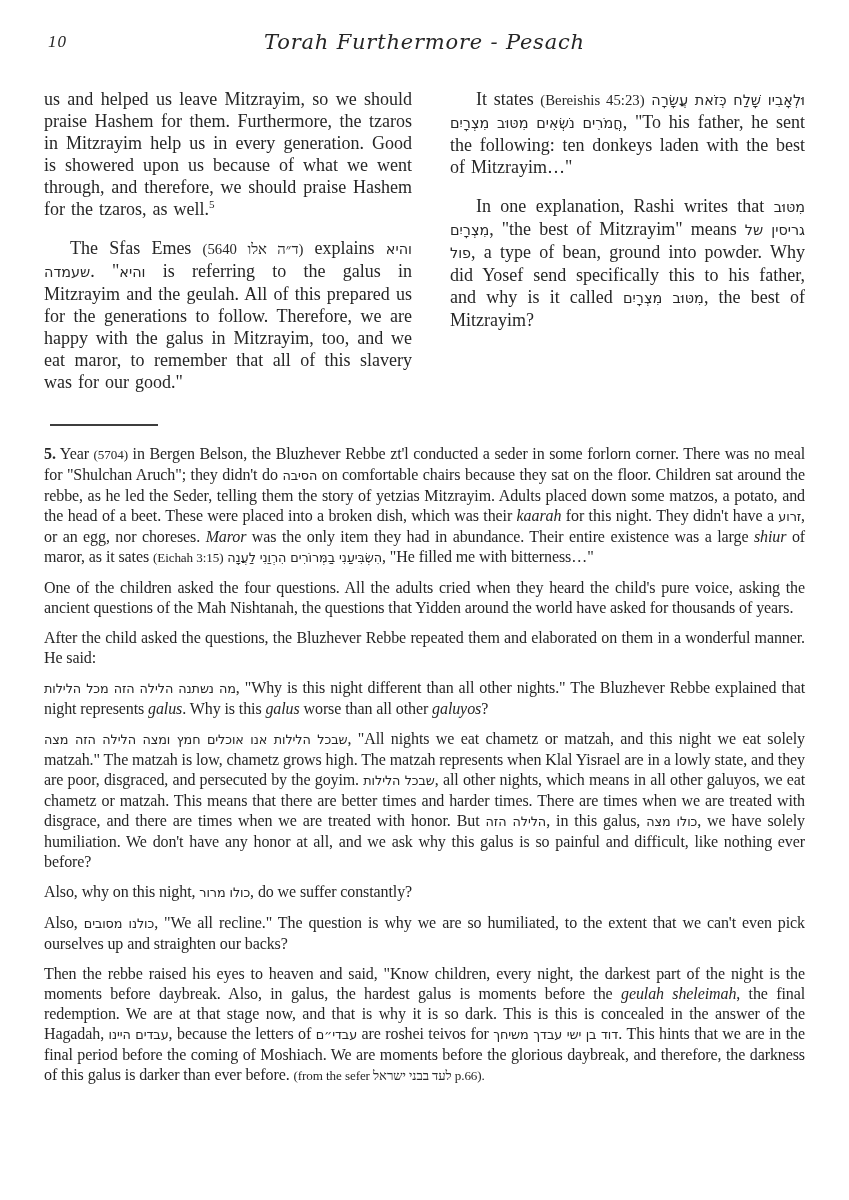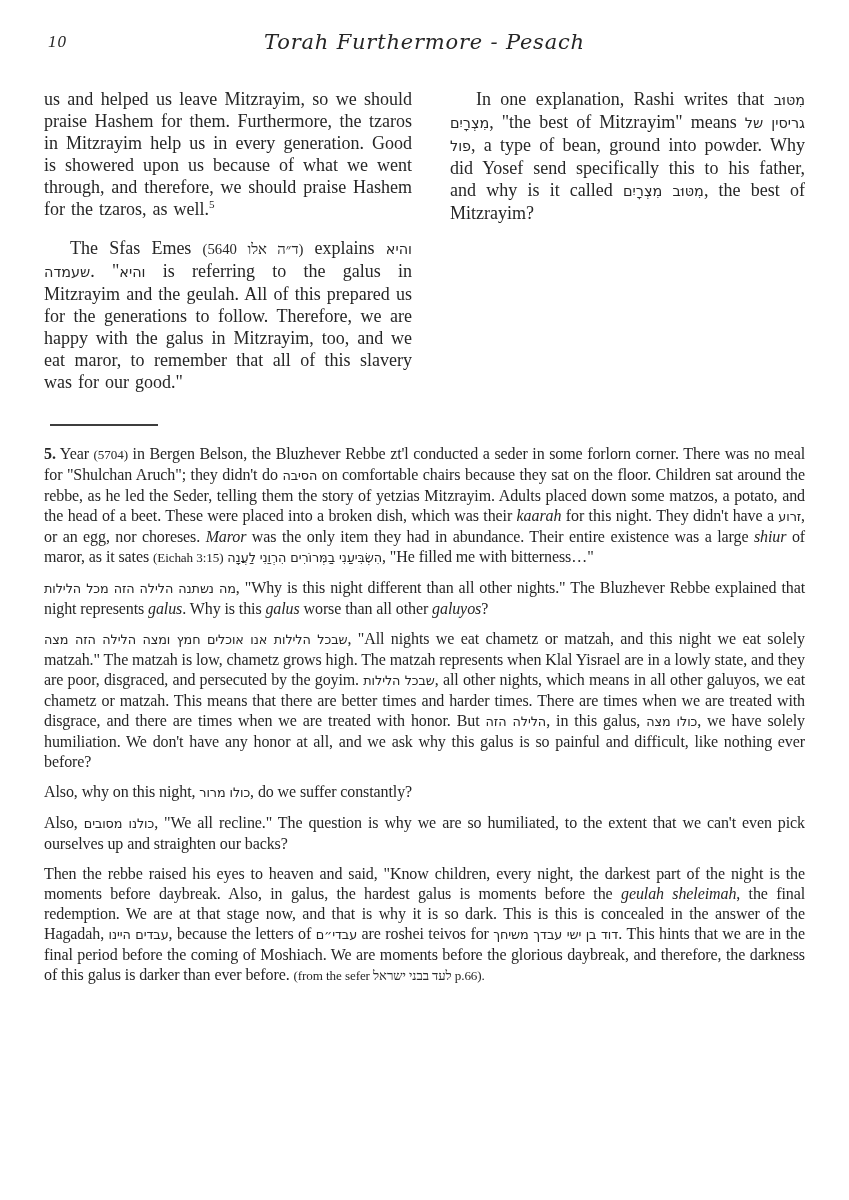--- a/index.html
+++ b/index.html
@@ -71,28 +71,31 @@
     <span class="pagenum">10</span>
     <h1 class="title">Torah Furthermore - Pesach</h1>
   </header>
 
   <main class="columns">
     <div class="col col-left">
         <p class="para"><span class="run-n">us and helped us leave Mitzrayim, so we should praise Hashem for them. Furthermore, the tzaros in Mitzrayim help us in every generation. Good is showered upon us because of what we went through, and therefore, we should praise Hashem for the tzaros, as well.</span><span class="run-sup">5</span></p>
         <p class="para indent"><span class="run-n">The Sfas Emes </span><span class="run-c">(5640 ד״ה אלו)</span><span class="run-n"> explains </span><span class="run-h" dir="rtl">והיא שעמדה</span><span class="run-n">. "</span><span class="run-h" dir="rtl">והיא</span><span class="run-n"> is referring to the galus in Mitzrayim and the geulah. All of this prepared us for the generations to follow. Therefore, we are happy with the galus in Mitzrayim, too, and we eat maror, to remember that all of this slavery was for our good."</span></p>
       </div>
     <div class="col col-right">
+        <p class="para indent"><span class="run-n">It states </span><span class="run-c">(Bereishis 45:23)</span><span class="run-n"> </span><span class="run-h" dir="rtl">וּלְאָבִיו שָׁלַח כְּזֹאת עֲשָׂרָה חֲמֹרִים נֹשְׂאִים מִטּוּב מִצְרָיִם</span><span class="run-n">, "To his father, he sent the following: ten donkeys laden with the best of Mitzrayim…"</span></p>
         <p class="para indent"><span class="run-n">In one explanation, Rashi writes that </span><span class="run-h" dir="rtl">מִטּוּב מִצְרָיִם</span><span class="run-n">, "the best of Mitzrayim" means </span><span class="run-h" dir="rtl">גריסין של פול</span><span class="run-n">, a type of bean, ground into powder. Why did Yosef send specifically this to his father, and why is it called </span><span class="run-h" dir="rtl">מִטּוּב מִצְרָיִם</span><span class="run-n">, the best of Mitzrayim?</span></p>
       </div>
   </main>
 
   <footer class="footnotes">
     <div class="fn-sep"></div>
     <div class="fn-body">
         <p class="para"><span class="run-b">5.</span><span class="run-n"> Year </span><span class="run-c">(5704)</span><span class="run-n"> in Bergen Belson, the Bluzhever Rebbe zt'l conducted a seder in some forlorn corner. There was no meal for "Shulchan Aruch"; they didn't do </span><span class="run-h" dir="rtl">הסיבה</span><span class="run-n"> on comfortable chairs because they sat on the floor. Children sat around the rebbe, as he led the Seder, telling them the story of yetzias Mitzrayim. Adults placed down some matzos, a potato, and the head of a beet. These were placed into a broken dish, which was their </span><span class="run-i">kaarah</span><span class="run-n"> for this night. They didn't have a </span><span class="run-h" dir="rtl">זרוע</span><span class="run-n">, or an egg, nor choreses. </span><span class="run-i">Maror</span><span class="run-n"> was the only item they had in abundance. Their entire existence was a large </span><span class="run-i">shiur</span><span class="run-n"> of maror, as it sates </span><span class="run-c">(Eichah 3:15)</span><span class="run-n"> </span><span class="run-h" dir="rtl">הִשְׂבִּיעַנִי בַמְּרוֹרִים הִרְוַנִי לַעֲנָה</span><span class="run-n">, "He filled me with bitterness…"</span></p>
+        <p class="para"><span class="run-n">One of the children asked the four questions. All the adults cried when they heard the child's pure voice, asking the ancient questions of the Mah Nishtanah, the questions that Yidden around the world have asked for thousands of years.</span></p>
+        <p class="para"><span class="run-n">After the child asked the questions, the Bluzhever Rebbe repeated them and elaborated on them in a wonderful manner. He said:</span></p>
         <p class="para"><span class="run-h" dir="rtl">מה נשתנה הלילה הזה מכל הלילות</span><span class="run-n">, "Why is this night different than all other nights." The Bluzhever Rebbe explained that night represents </span><span class="run-i">galus</span><span class="run-n">. Why is this </span><span class="run-i">galus</span><span class="run-n"> worse than all other </span><span class="run-i">galuyos</span><span class="run-n">?</span></p>
         <p class="para"><span class="run-h" dir="rtl">שבכל הלילות אנו אוכלים חמץ ומצה הלילה הזה מצה</span><span class="run-n">, "All nights we eat chametz or matzah, and this night we eat solely matzah." The matzah is low, chametz grows high. The matzah represents when Klal Yisrael are in a lowly state, and they are poor, disgraced, and persecuted by the goyim. </span><span class="run-h" dir="rtl">שבכל הלילות</span><span class="run-n">, all other nights, which means in all other galuyos, we eat chametz or matzah. This means that there are better times and harder times. There are times when we are treated with disgrace, and there are times when we are treated with honor. But </span><span class="run-h" dir="rtl">הלילה הזה</span><span class="run-n">, in this galus, </span><span class="run-h" dir="rtl">כולו מצה</span><span class="run-n">, we have solely humiliation. We don't have any honor at all, and we ask why this galus is so painful and difficult, like nothing ever before?</span></p>
         <p class="para"><span class="run-n">Also, why on this night, </span><span class="run-h" dir="rtl">כולו מרור</span><span class="run-n">, do we suffer constantly?</span></p>
         <p class="para"><span class="run-n">Also, </span><span class="run-h" dir="rtl">כולנו מסובים</span><span class="run-n">, "We all recline." The question is why we are so humiliated, to the extent that we can't even pick ourselves up and straighten our backs?</span></p>
         <p class="para"><span class="run-n">Then the rebbe raised his eyes to heaven and said, "Know children, every night, the darkest part of the night is the moments before daybreak. Also, in galus, the hardest galus is moments before the </span><span class="run-i">geulah sheleimah</span><span class="run-n">, the final redemption. We are at that stage now, and that is why it is so dark. This is this is concealed in the answer of the Hagadah, </span><span class="run-h" dir="rtl">עבדים היינו</span><span class="run-n">, because the letters of </span><span class="run-h" dir="rtl">עבדי״ם</span><span class="run-n"> are roshei teivos for </span><span class="run-h" dir="rtl">דוד בן ישי עבדך משיחך</span><span class="run-n">. This hints that we are in the final period before the coming of Moshiach. We are moments before the glorious daybreak, and therefore, the darkness of this galus is darker than ever before. </span><span class="run-c">(from the sefer לעד בבני ישראל p.66).</span></p>
       </div>
   </footer>
 
 </div>
 

